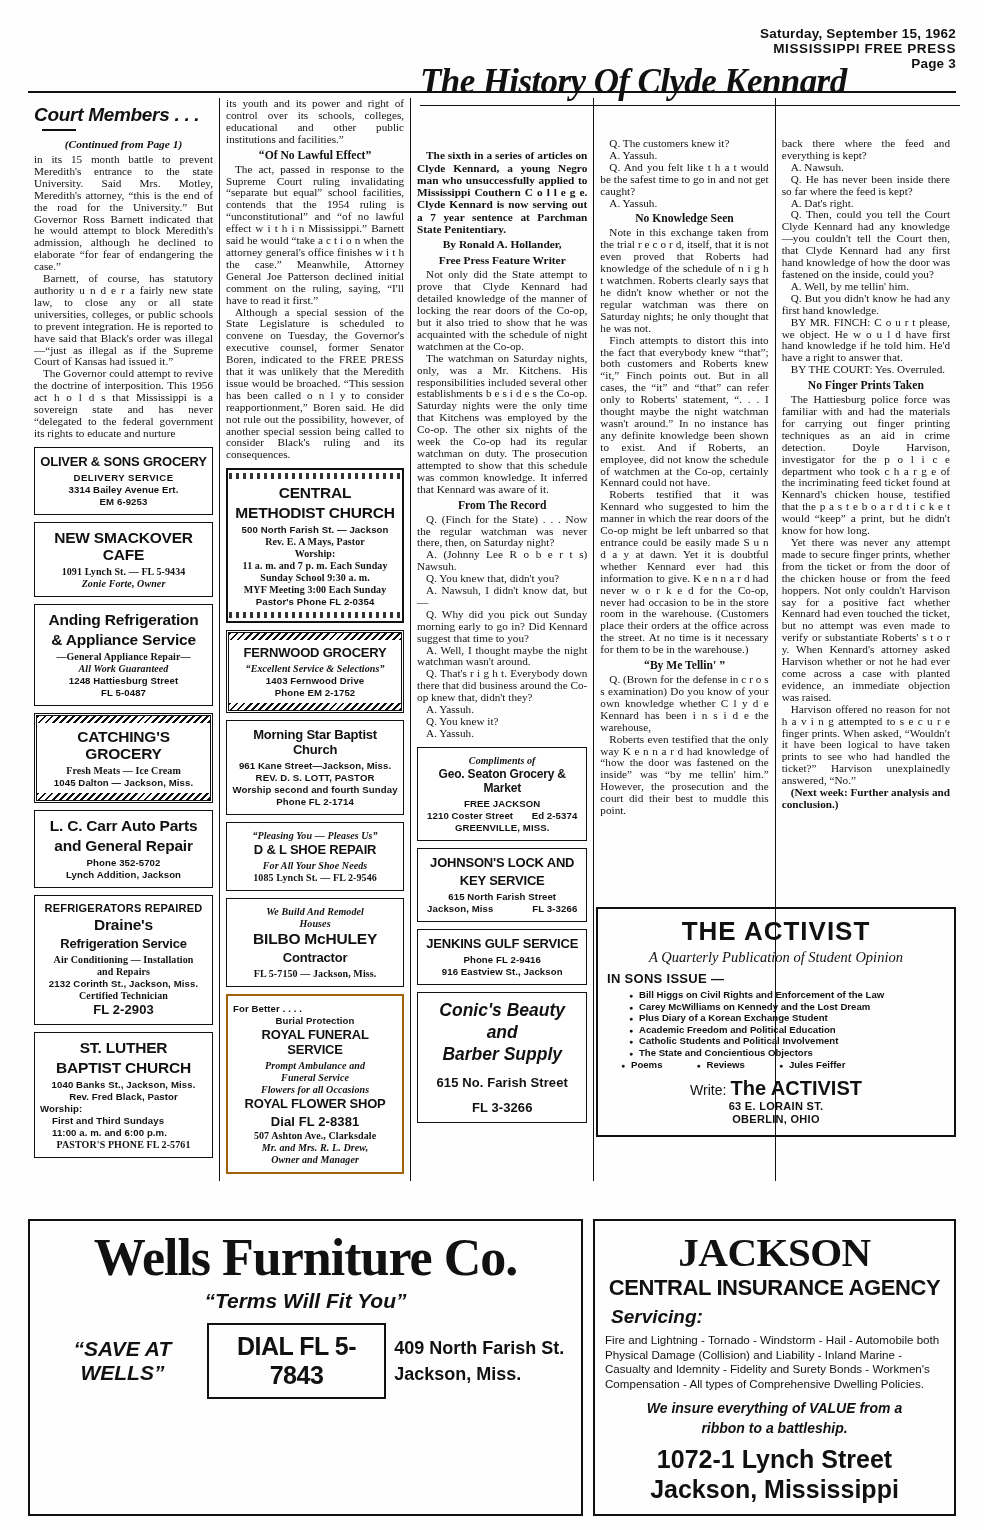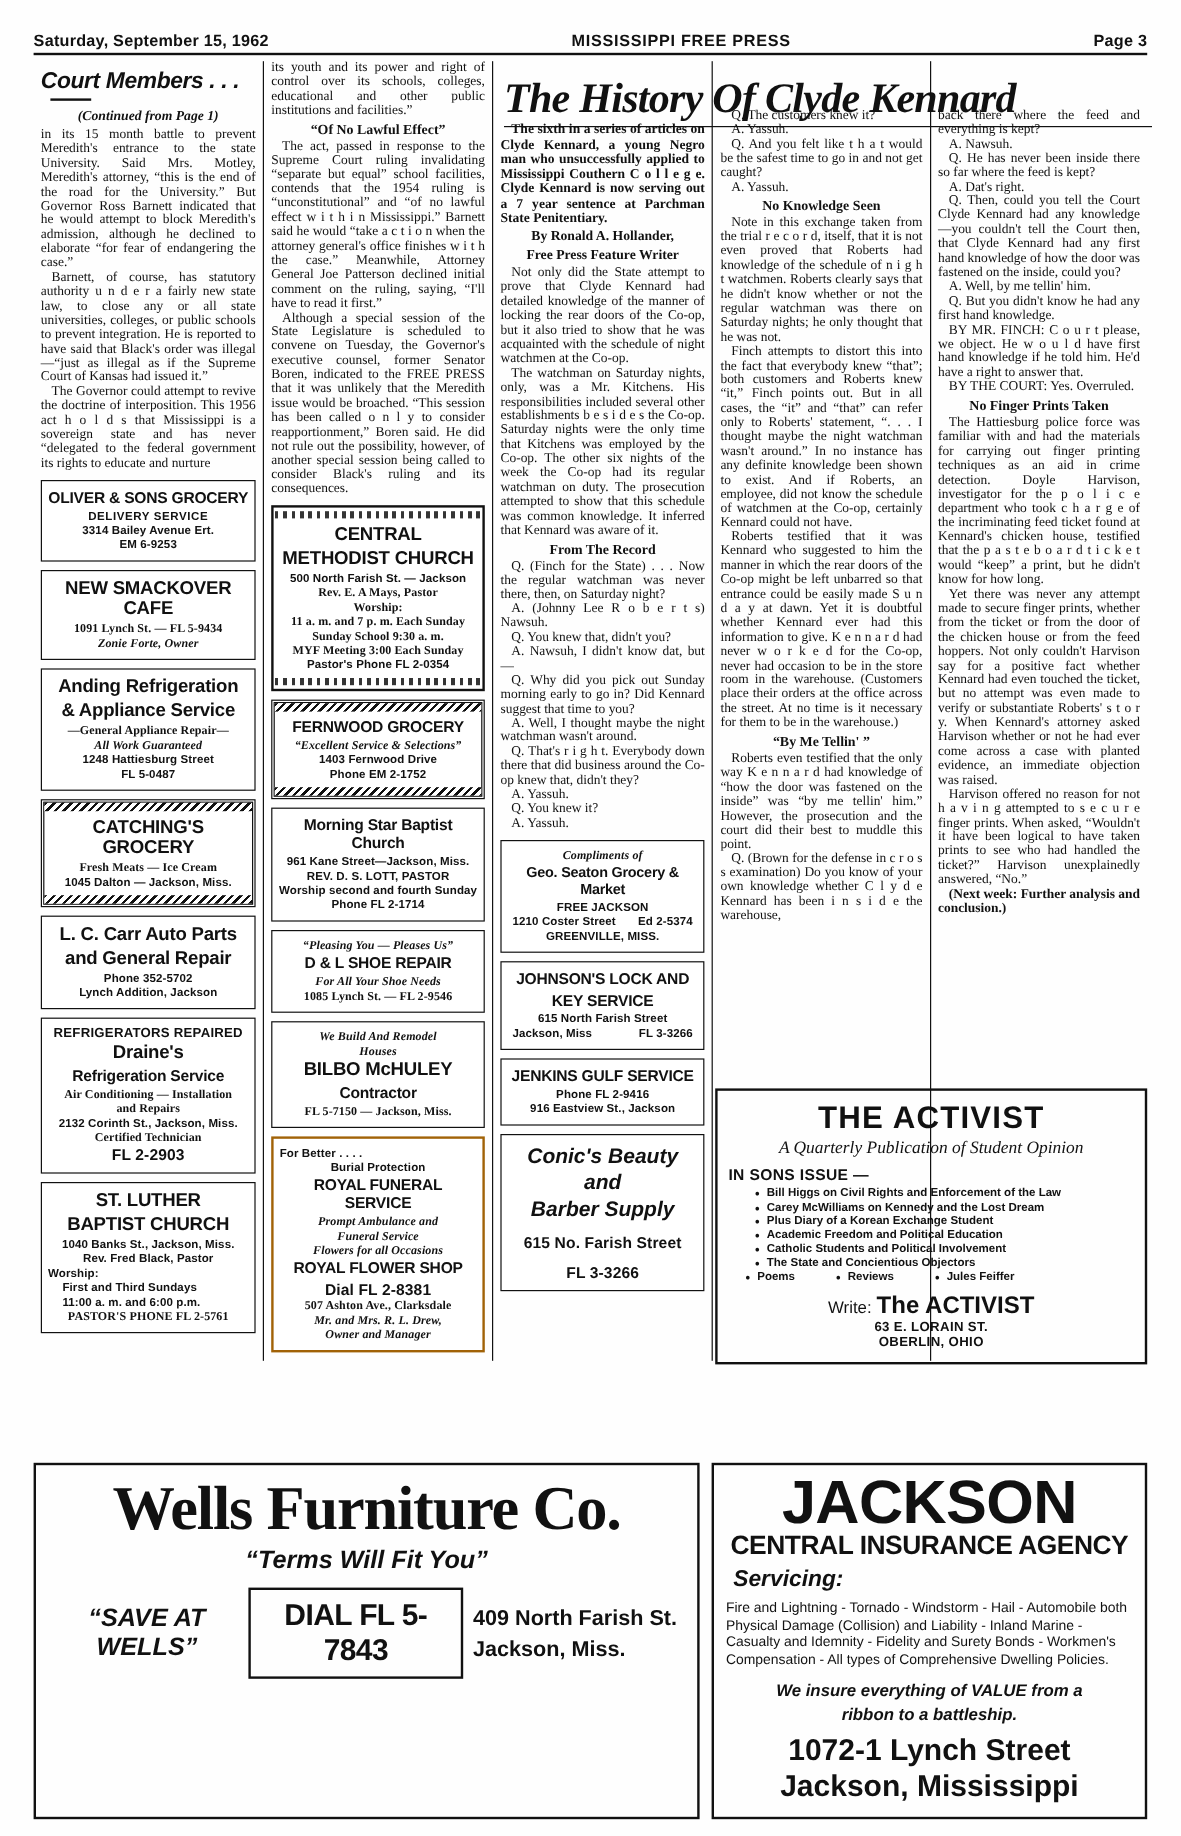--- a/index.html
+++ b/index.html
@@ -13,26 +13,27 @@
   }
   .page{
     position:relative;
     width:984px;height:1530px;
     box-sizing:border-box;
     padding:26px 28px 10px 28px;
     background:#fefefe;
   }
   
   .masthead{
-    display:flex;justify-content:space-between;
+    display:flex;align-items:flex-end;justify-content:space-between;
     font-family:"Liberation Sans", sans-serif;
     font-weight:bold;
     font-size:13.5px;
     letter-spacing:.2px;
-    padding-bottom:3px;
+    padding-bottom:20px;
+    flex-direction:column;
   }
   .masthead .center{letter-spacing:.6px;}
   .rule-thick{border-top:2.5px solid #111;margin:0 0 5px 0;}
 
   
   .cols{
     display:flex;
     gap:0;
     margin-top:3px;
   }
@@ -175,21 +176,21 @@
   .wells .addr{font-weight:bold;font-size:18px;line-height:26px;text-align:left;width:190px;}
 
   .jackson{
     flex:1 1 auto;
     border:2px solid #111;
     box-sizing:border-box;
     padding:8px 10px 10px 10px;
     font-family:"Liberation Sans", sans-serif;
     text-align:center;
   }
-  .jackson .j1{font-weight:bold;font-size:51px;line-height:46px;letter-spacing:-.5px;}
+  .jackson .j1{font-weight:bold;font-size:41px;line-height:46px;letter-spacing:-.5px;font-family:Liberation Serif, serif;}
   .jackson .j2{font-weight:bold;font-size:22px;line-height:25px;letter-spacing:-.4px;margin-bottom:6px;}
   .jackson .serv{font-weight:bold;font-style:italic;font-size:19px;text-align:left;margin:2px 0 5px 6px;}
   .jackson .body{font-size:11.6px;line-height:14.5px;text-align:left;font-weight:500;}
   .jackson .ins{font-weight:bold;font-style:italic;font-size:14px;line-height:20px;margin:7px 0 6px 0;}
   .jackson .addr1{font-weight:bold;font-size:25px;line-height:30px;}
 
   
   .activist{
     border:2px solid #111;box-sizing:border-box;
     font-family:"Liberation Sans", sans-serif;
@@ -421,22 +422,22 @@
       <div style="height:40px"></div>
       <p class="p">Q. The customers knew it?</p>
       <p class="p">A. Yassuh.</p>
       <p class="p">Q. And you felt like t h a t would be the safest time to go in and not get caught?</p>
       <p class="p">A. Yassuh.</p>
       <div class="sub">No Knowledge Seen</div>
       <p class="p">Note in this exchange taken from the trial r e c o r d, itself, that it is not even proved that Roberts had knowledge of the schedule of n i g h t watchmen. Roberts clearly says that he didn't know whether or not the regular watchman was there on Saturday nights; he only thought that he was not.</p>
       <p class="p">Finch attempts to distort this into the fact that everybody knew “that”; both customers and Roberts knew “it,” Finch points out. But in all cases, the “it” and “that” can refer only to Roberts' statement, “. . . I thought maybe the night watchman wasn't around.” In no instance has any definite knowledge been shown to exist. And if Roberts, an employee, did not know the schedule of watchmen at the Co-op, certainly Kennard could not have.</p>
       <p class="p">Roberts testified that it was Kennard who suggested to him the manner in which the rear doors of the Co-op might be left unbarred so that entrance could be easily made S u n d a y at dawn. Yet it is doubtful whether Kennard ever had this information to give. K e n n a r d had never w o r k e d for the Co-op, never had occasion to be in the store room in the warehouse. (Customers place their orders at the office across the street. At no time is it necessary for them to be in the warehouse.)</p>
       <div class="sub">“By Me Tellin' ”</div>
+      <p class="p">Q. (Brown for the defense in c r o s s examination) Do you know of your own knowledge whether C l y d e Kennard has been i n s i d e the warehouse,</p>
       <p class="p">Roberts even testified that the only way K e n n a r d had knowledge of “how the door was fastened on the inside” was “by me tellin' him.” However, the prosecution and the court did their best to muddle this point.</p>
-      <p class="p">Q. (Brown for the defense in c r o s s examination) Do you know of your own knowledge whether C l y d e Kennard has been i n s i d e the warehouse,</p>
     </div>
 
     <div class="col c5">
       <div style="height:40px"></div>
       <p class="p noind">back there where the feed and everything is kept?</p>
       <p class="p">A. Nawsuh.</p>
       <p class="p">Q. He has never been inside there so far where the feed is kept?</p>
       <p class="p">A. Dat's right.</p>
       <p class="p">Q. Then, could you tell the Court Clyde Kennard had any knowledge—you couldn't tell the Court then, that Clyde Kennard had any first hand knowledge of how the door was fastened on the inside, could you?</p>
       <p class="p">A. Well, by me tellin' him.</p>

